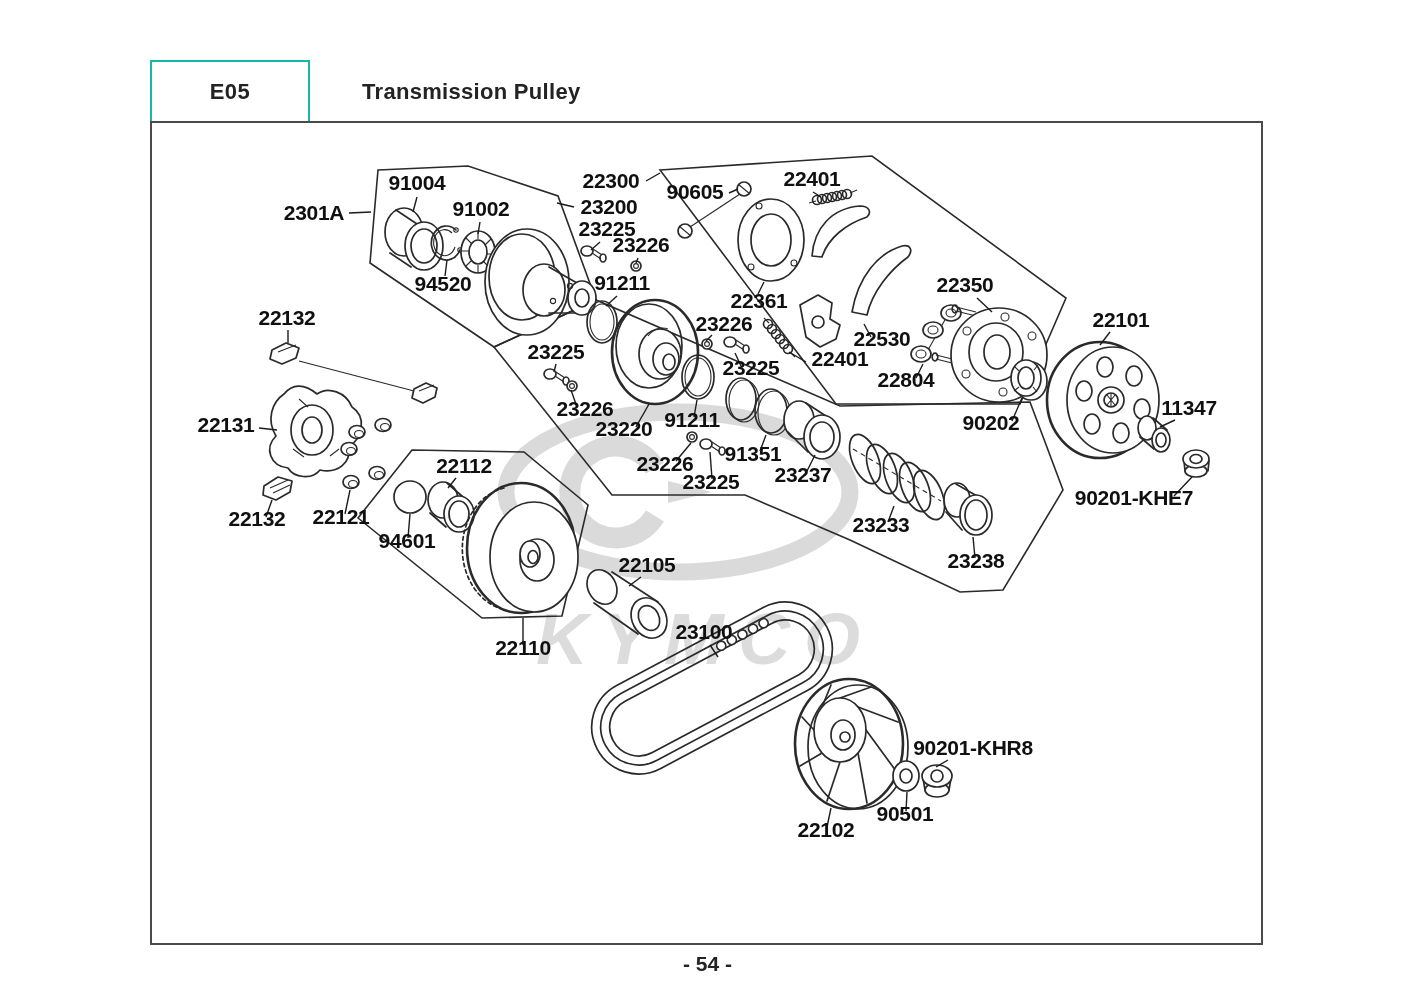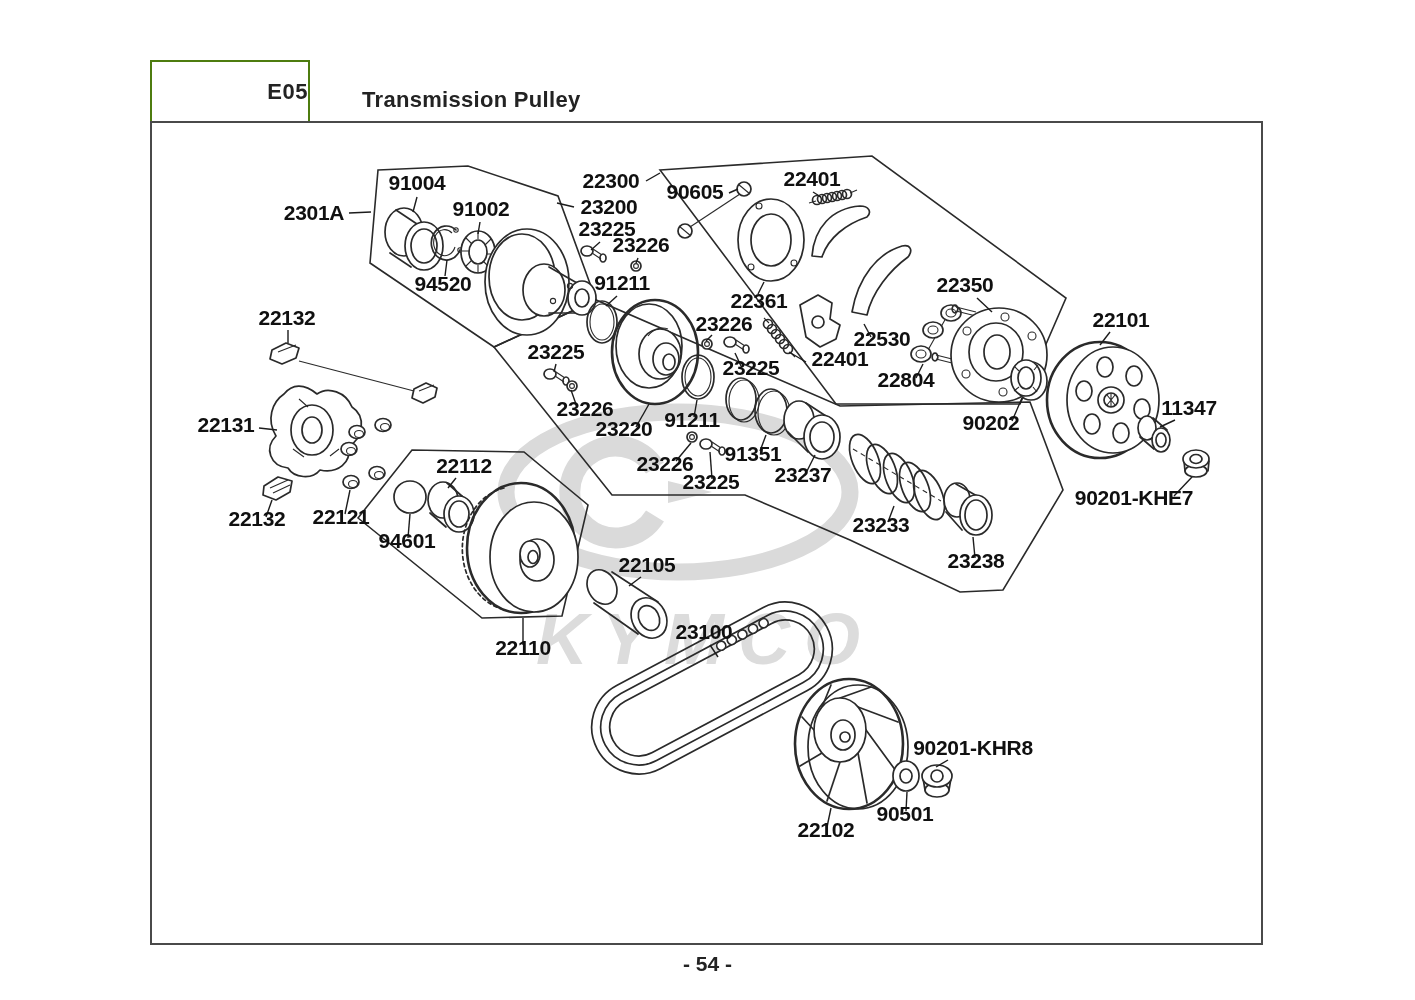--- a/index.html
+++ b/index.html
@@ -1,25 +1,25 @@
 <!DOCTYPE html>
 <html><head>
 <meta charset="utf-8">
 <style>
   html,body{margin:0;padding:0;background:#ffffff;}
   .page{position:relative;width:1415px;height:1000px;background:#fff;
         font-family:"Liberation Sans",sans-serif;overflow:hidden;}
   .frame{position:absolute;left:150px;top:121px;width:1113px;height:824px;
          border:2px solid #4a4a4a;box-sizing:border-box;}
   .codebox{position:absolute;left:150px;top:60px;width:160px;height:63px;
-           border:2px solid #4d7c0f;box-sizing:border-box;display:flex;
-           align-items:center;justify-content:flex-end;
+           border:2px solid #14b8a6;box-sizing:border-box;display:flex;
+           align-items:center;justify-content:center;
            font-weight:bold;font-size:22px;color:#232323;letter-spacing:.5px;}
   .doc-title{position:absolute;left:362px;top:79px;font-weight:bold;
-             font-size:22px;color:#232323;letter-spacing:.3px;margin-top:8px;}
+             font-size:22px;color:#232323;letter-spacing:.3px;}
   .pageno{position:absolute;left:0;right:0;top:952px;text-align:center;
           font-weight:bold;font-size:21px;color:#232323;}
   svg.diagram{position:absolute;left:0;top:0;}
   .ln{fill:none;stroke:#2a2a2a;stroke-width:1.7;stroke-linecap:round;stroke-linejoin:round;}
   .wh{fill:#ffffff;stroke:#2a2a2a;stroke-width:1.7;stroke-linejoin:round;}
   .thin{fill:none;stroke:#2a2a2a;stroke-width:1.1;}
   .hv{fill:none;stroke:#2a2a2a;stroke-width:2.6;}
   .panel{fill:none;stroke:#2a2a2a;stroke-width:1.6;stroke-linejoin:miter;}
   .leader{stroke:#1c1c1c;stroke-width:1.4;}
   .part-label{font:bold 21px "Liberation Sans",sans-serif;fill:#101010;letter-spacing:-.3px;}

